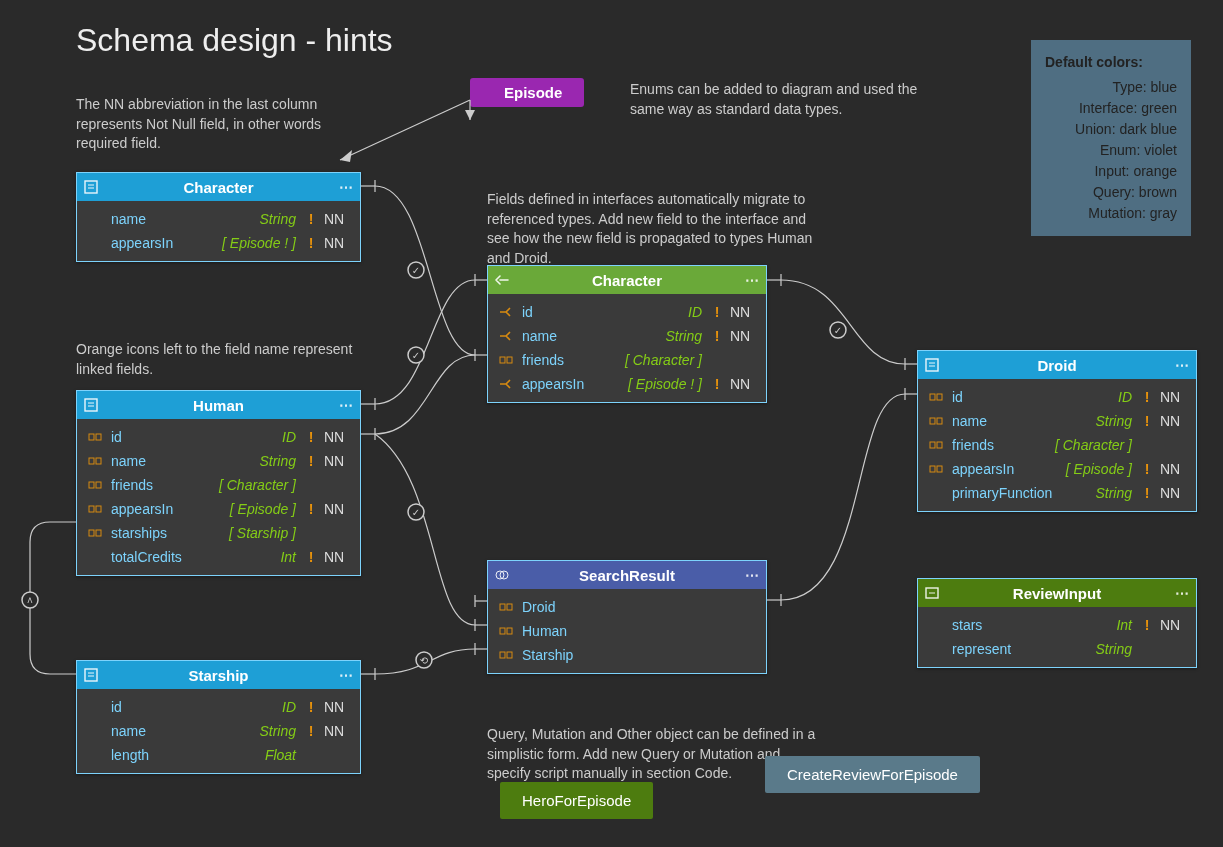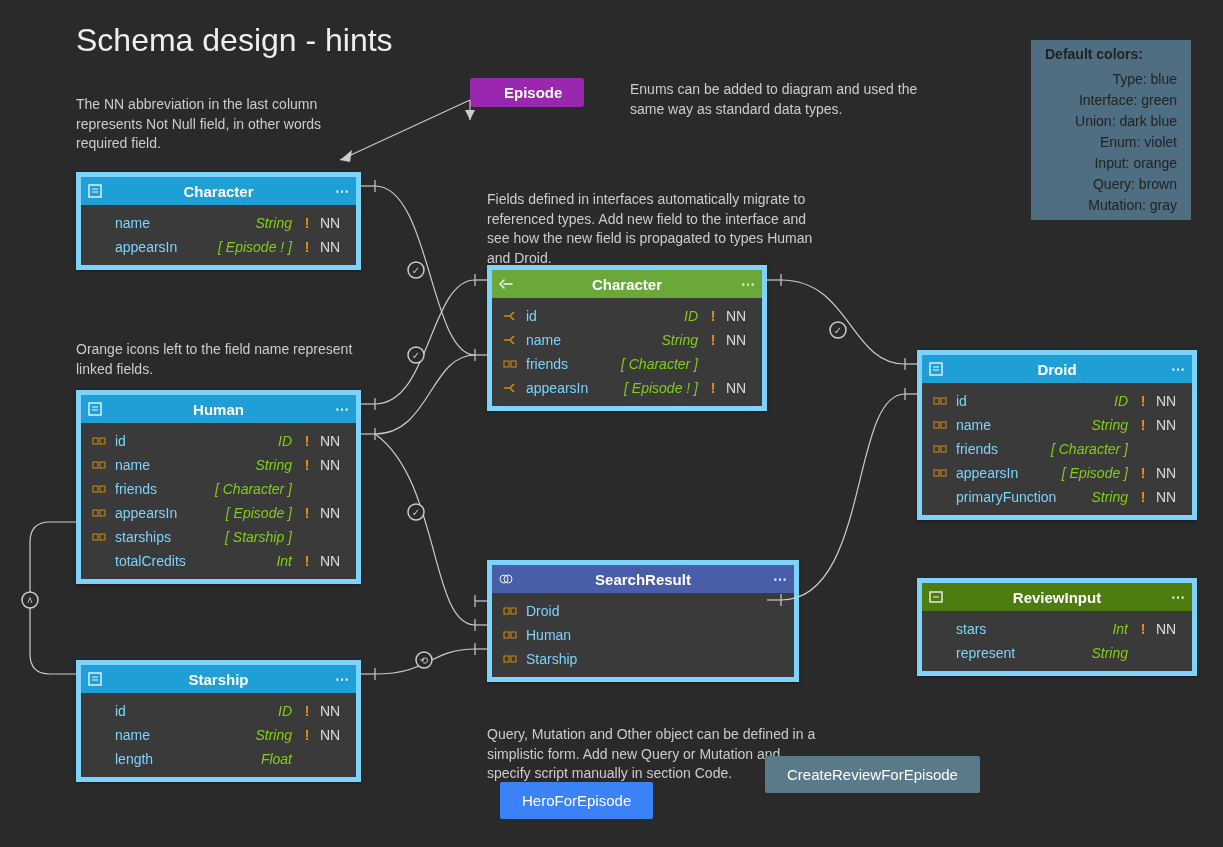--- a/index.html
+++ b/index.html
@@ -1,42 +1,42 @@
 <!DOCTYPE html>
 <html><head>
 <meta charset="utf-8">
 <style>
   * { box-sizing: border-box; }
   body { margin:0; padding:0; background:#2a2a2a; font-family:"Segoe UI",Arial,sans-serif; color:#ddd; width:1223px; height:847px; position:relative; overflow:hidden; }
   .canvas { position:relative; width:1223px; height:847px; }
   .title { position:absolute; left:76px; top:22px; font-size:32px; font-weight:300; color:#eee; }
   .hint { position:absolute; font-size:14px; line-height:1.4; color:#ccc; max-width:330px; }
-  .entity { position:absolute; background:#3a3a3a; border:5px solid #7dd3fc; box-shadow:0 1px 3px rgba(0,0,0,0.4); }
+  .entity { position:absolute; background:#3a3a3a; border:1px solid #7dd3fc; box-shadow:0 1px 3px rgba(0,0,0,0.4); }
   .ent-header { display:flex; align-items:center; justify-content:center; height:28px; color:#fff; font-weight:600; font-size:15px; position:relative; padding:0 28px; }
   .ent-header .hicon { position:absolute; left:6px; top:50%; transform:translateY(-50%); width:16px; height:16px; opacity:.9; }
   .ent-header .menu { position:absolute; right:6px; top:50%; transform:translateY(-50%); font-size:14px; letter-spacing:1px; opacity:.85; cursor:default; }
   .hdr-type { background:#1e9fd6; }
   .hdr-interface { background:#6aa939; }
   .hdr-union { background:#4a5da8; }
   .hdr-input { background:#4d7c0f; }
   .enum-pill { position:absolute; background:#9a27b0; color:#fff; font-weight:600; padding:6px 22px; border-radius:3px; font-size:15px; }
   .fields { padding:6px 0; }
   .field { display:flex; align-items:center; height:24px; padding:0 10px; font-size:14px; }
   .field .link-ic { width:16px; height:16px; margin-right:8px; flex-shrink:0; opacity:0.9; }
   .field .link-ic.blank { opacity:0; }
   .field .fname { color:#7dd3fc; }
   .field .spacer { flex:1; }
   .field .ftype { font-style:italic; color:#84cc16; margin-right:6px; }
   .field .excl { color:#e8930c; font-weight:700; margin:0 6px; width:6px; text-align:center; }
   .field .nn { color:#ddd; margin-left:4px; width:26px; }
-  .legend { position:absolute; right:32px; top:40px; width:160px; background:#4f6e82; color:#222; padding:4px 14px; font-size:14px; line-height:1.5; }
+  .legend { position:absolute; right:32px; top:40px; width:160px; background:#4f6e82; color:#222; padding:12px 14px; font-size:14px; line-height:1.5; }
   .legend .lt { font-weight:600; margin-bottom:4px; }
   .legend .row { text-align:right; }
   .btn { position:absolute; padding:10px 22px; color:#fff; font-size:15px; border-radius:2px; }
-  .btn-brown { background:#3b82f6; }
+  .btn-brown { background:#4d7c0f; }
   .btn-slate { background:#5a7a8a; }
   svg.wires { position:absolute; inset:0; pointer-events:none; }
   svg.wires path, svg.wires line { stroke:#ccc; stroke-width:1.2; fill:none; }
   svg.wires circle.dot { fill:#2a2a2a; stroke:#ccc; stroke-width:1.5; }
   svg.wires polygon.arrowhead { fill:#ccc; stroke:none; }
   .hicon svg { width:16px; height:16px; display:block; }
   .link-ic svg { width:16px; height:16px; display:block; }
 </style>
 </head>
 <body>
@@ -281,21 +281,21 @@
           <span class="link-ic blank"></span>
           <span class="fname">length</span>
           <span class="spacer"></span>
           <span class="ftype">Float</span>
           <span class="excl"></span>
           <span class="nn"></span>
         </div>
     </div>
   </div>
 
-  <div class="entity" style="left:487px; top:560px; width:312px;">
+  <div class="entity" style="left:487px; top:560px; width:280px;">
     <div class="ent-header hdr-union">
       <span class="hicon">
           <svg viewBox="0 0 16 16">
             <circle cx="6" cy="8" r="4" fill="none" stroke="#fff"></circle>
             <circle cx="10" cy="8" r="4" fill="none" stroke="#fff"></circle>
           </svg>
         </span>
       <span>SearchResult</span>
       <span class="menu">⋯</span>
     </div>

